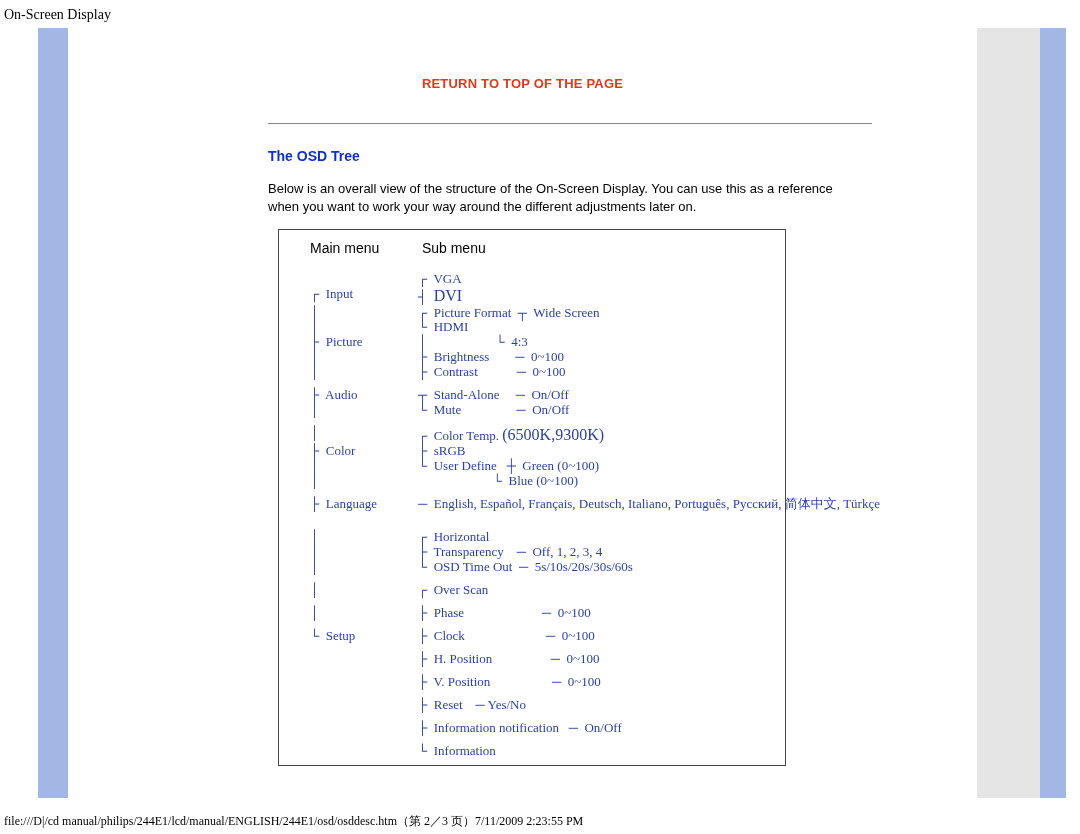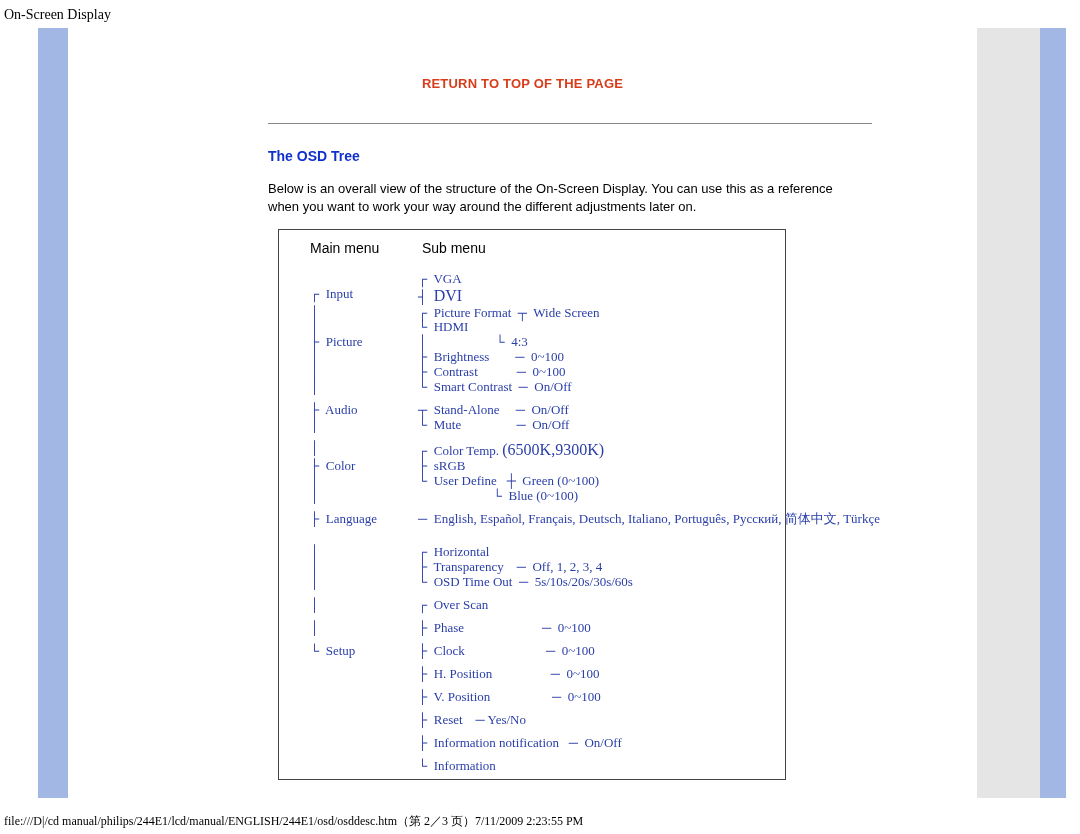--- a/index.html
+++ b/index.html
@@ -139,21 +139,20 @@
     </div>
 
     <div class="row"><span class="col-main"></span><span class="col-sub">┌  <span>VGA</span></span></div>
     <div class="row"><span class="col-main">┌  <span>Input</span></span><span class="col-sub">┤  <span class="sm">DVI</span></span></div>
     <div class="row"><span class="col-main">│</span><span class="col-sub">┌  <span>Picture Format</span>  ┬  <span>Wide Screen</span></span></div>
 
     <div class="row"><span class="col-main">│</span><span class="col-sub">└  <span>HDMI</span></span></div>
     <div class="row"><span class="col-main">├  <span>Picture</span></span><span class="col-sub">│                     └  <span>4:3</span></span></div>
     <div class="row"><span class="col-main">│</span><span class="col-sub">├  <span>Brightness</span>        ─  <span>0~100</span></span></div>
     <div class="row"><span class="col-main">│</span><span class="col-sub">├  <span>Contrast</span>            ─  <span>0~100</span></span></div>
-    <div class="row"><span class="col-main">│</span><span class="col-sub">└  <span>Smart Contrast</span>  ─  <span>On/Off</span></span></div>
 
     <div class="gap"></div>
 
     <div class="row"><span class="col-main">├  <span>Audio</span></span><span class="col-sub">┬  <span>Stand-Alone</span>     ─  <span>On/Off</span></span></div>
     <div class="row"><span class="col-main">│</span><span class="col-sub">└  <span>Mute</span>                 ─  <span>On/Off</span></span></div>
 
     <div class="gap"></div>
 
     <div class="row"><span class="col-main">│</span><span class="col-sub">┌  <span>Color Temp.</span> <span class="sm">(6500K,9300K)</span></span></div>
     <div class="row"><span class="col-main">├  <span>Color</span></span><span class="col-sub">├  <span>sRGB</span></span></div>

